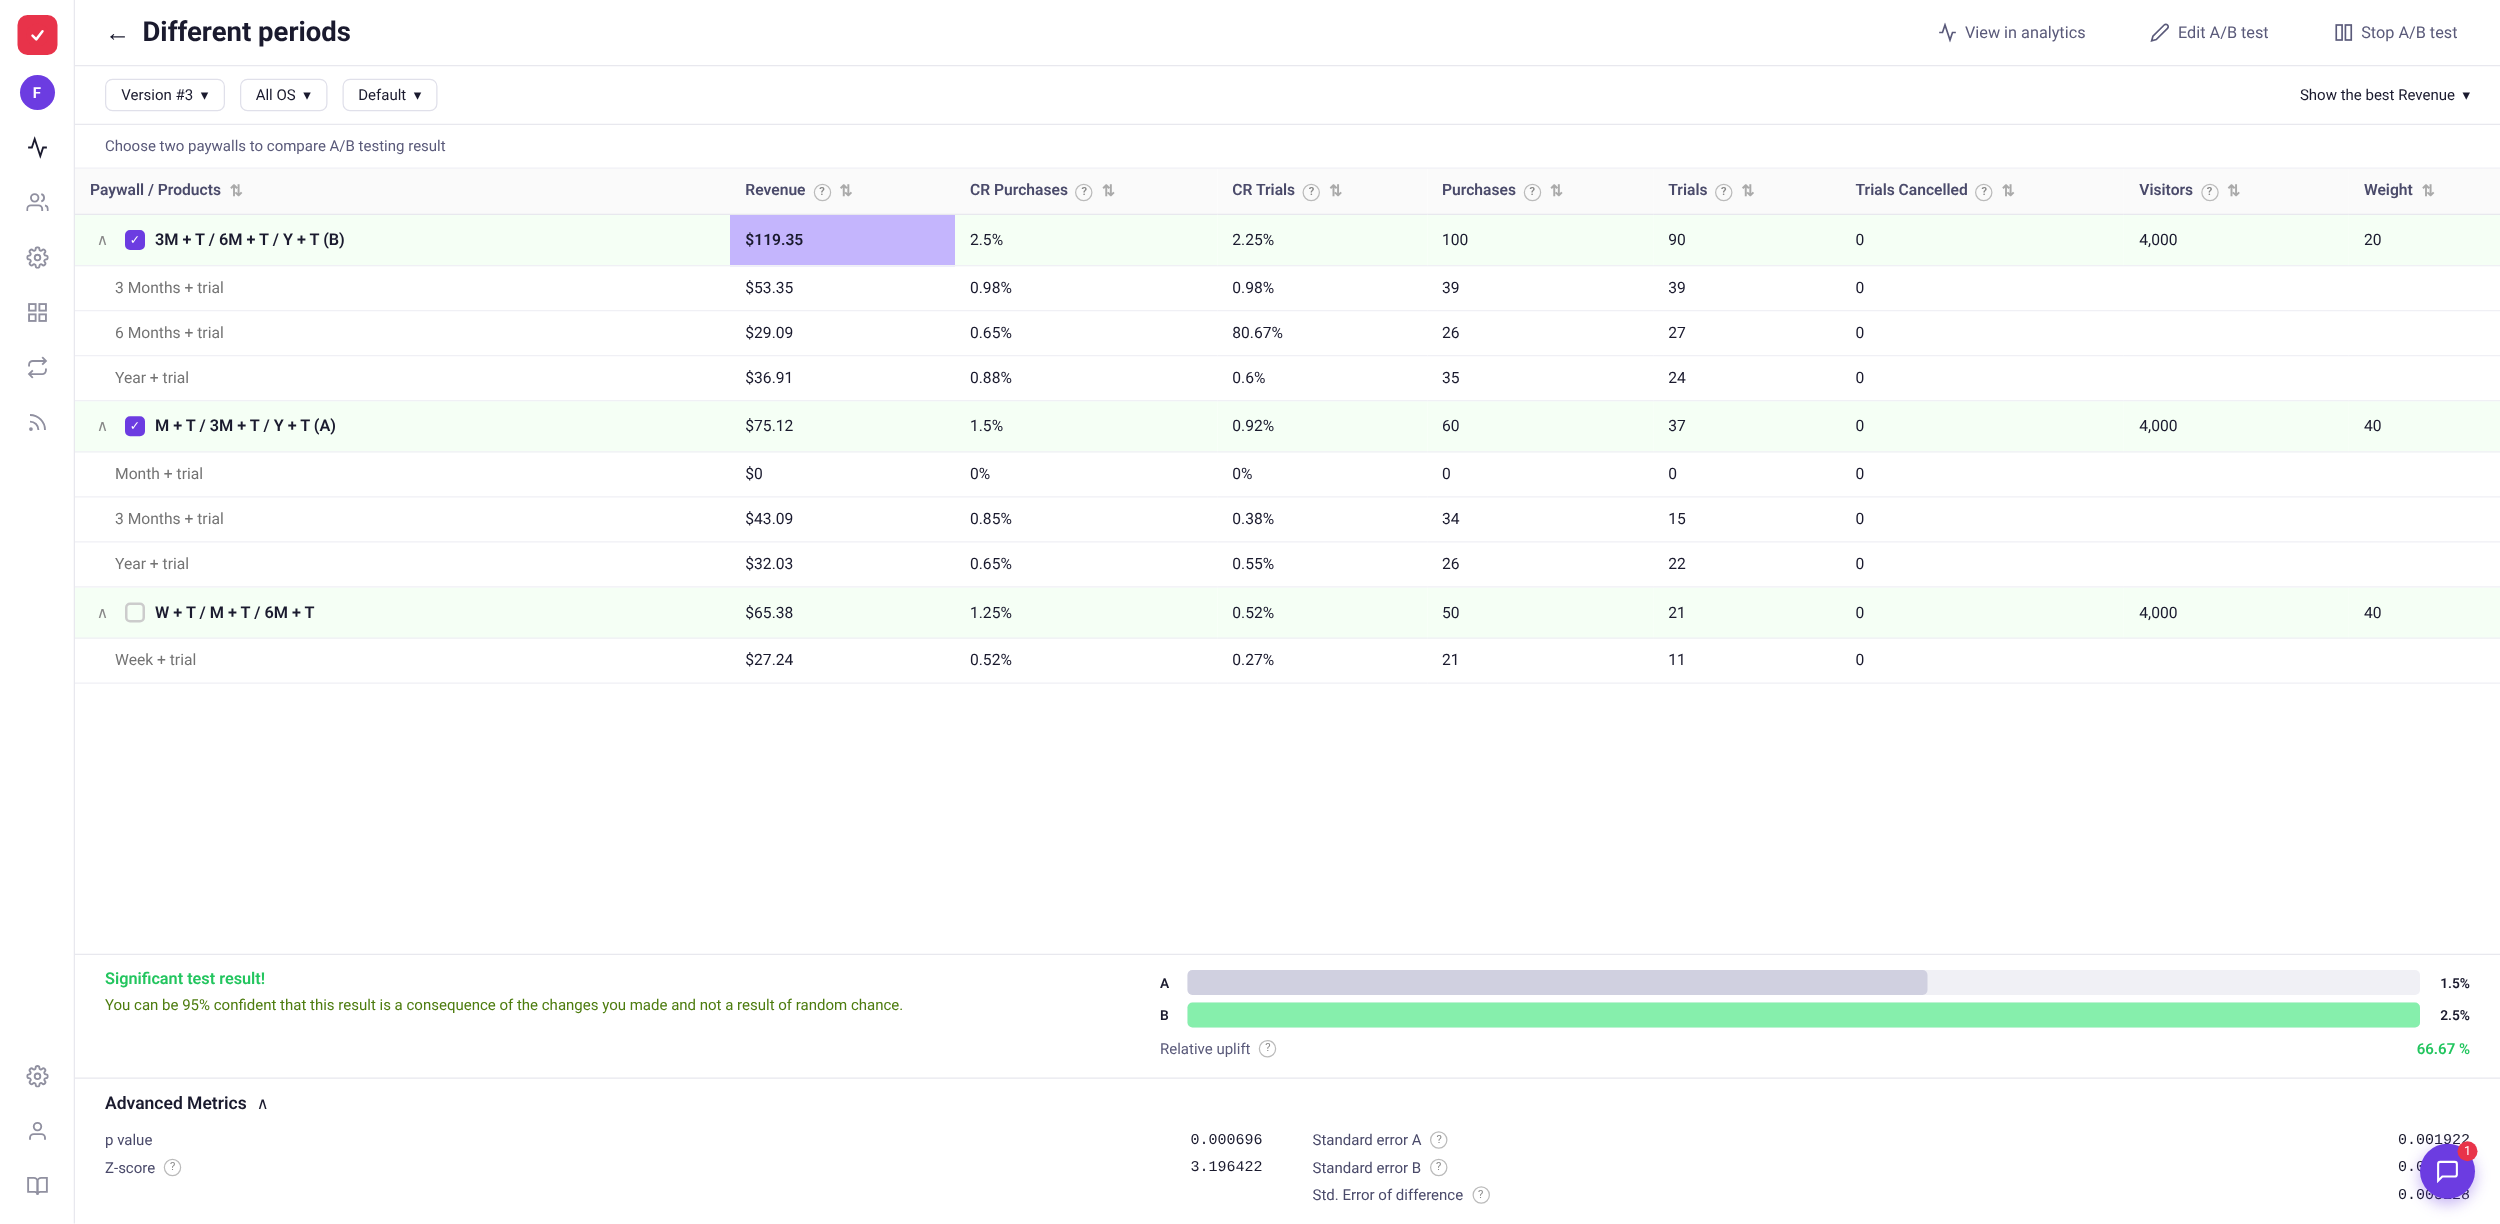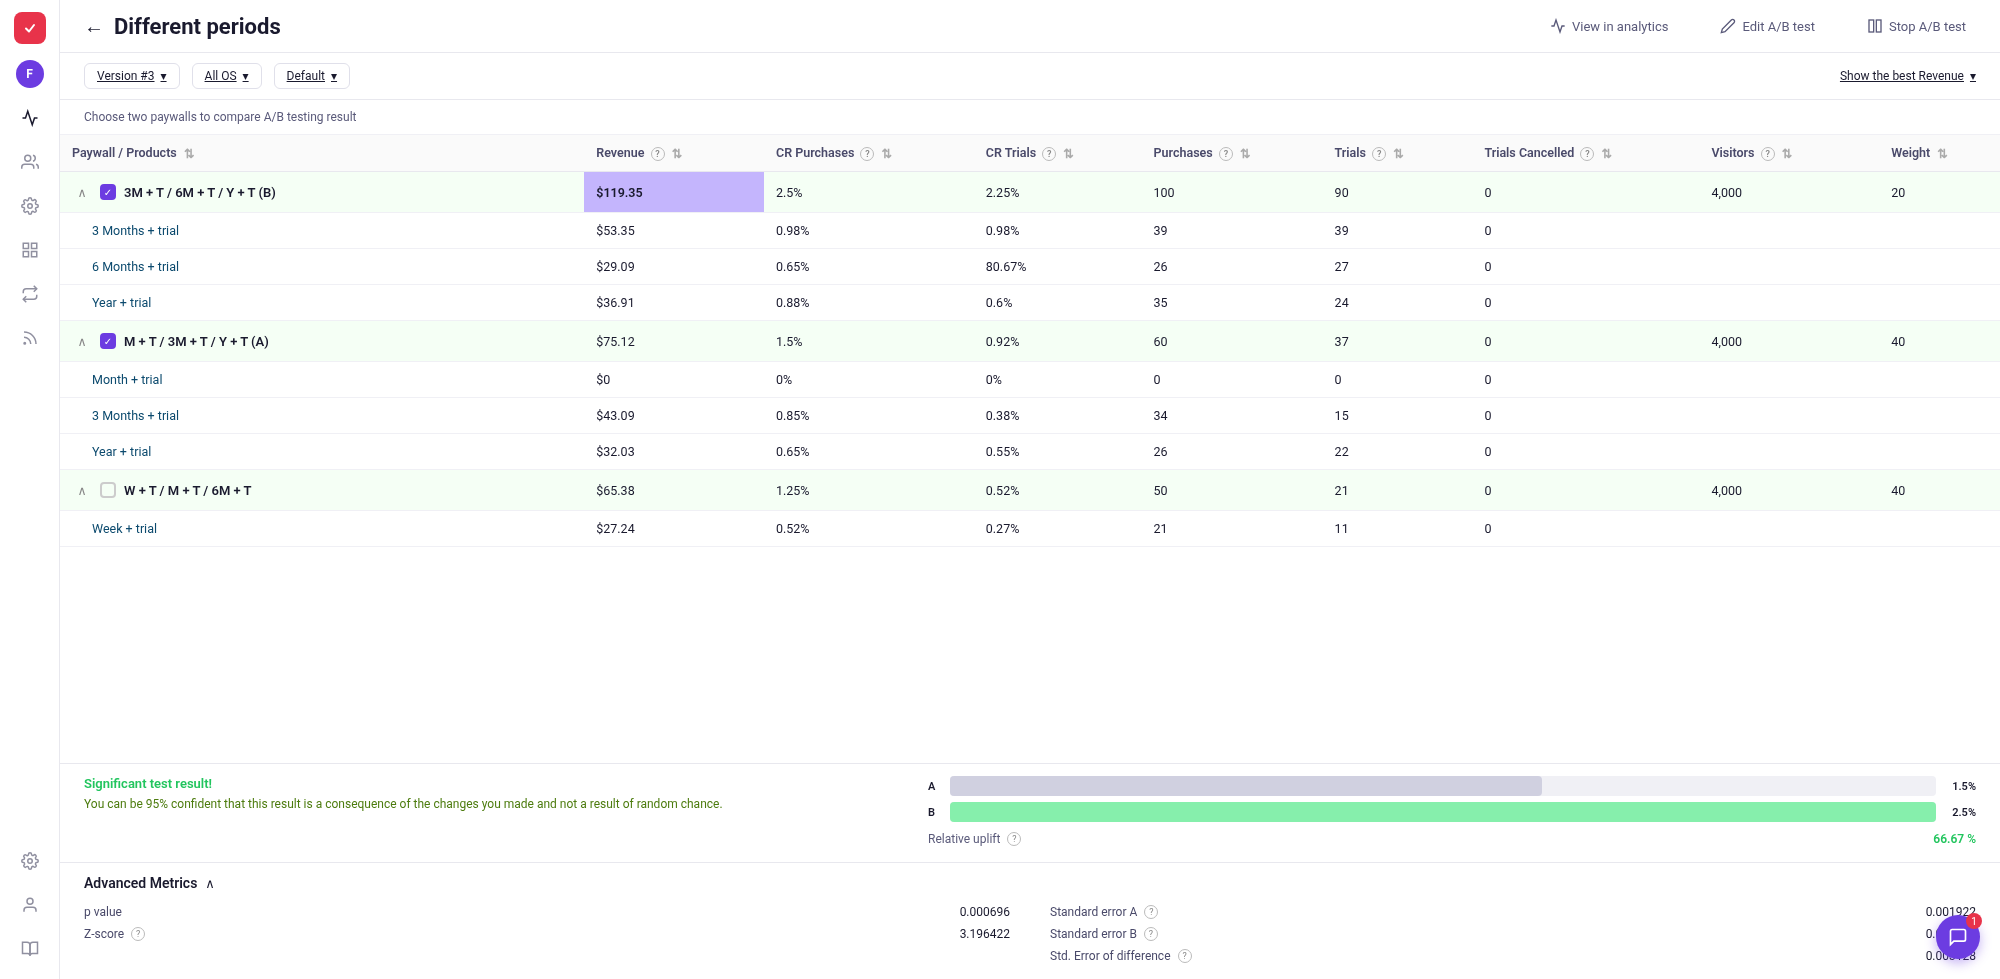--- a/index.html
+++ b/index.html
@@ -75,21 +75,20 @@
       padding: 6px 10px; border-radius: 6px;
     }
     .header-action-btn svg { width: 16px; height: 16px; }
 
     
     .sub-header {
       display: flex;
       padding: 10px 24px;
       gap: 12px;
       border-bottom: 1px solid #e8e8ee;
-      text-decoration: underline;
     }
     .filter-btn {
       display: flex; align-items: center; gap: 6px;
       padding: 5px 12px;
       border: 1px solid #e0e0ea;
       border-radius: 6px;
       font-size: 12px;
       cursor: pointer;
       color: #1a1a2e;
       background: #fff;
@@ -144,21 +143,21 @@
       color: #888;
       margin-left: 3px;
       cursor: pointer;
     }
     tbody tr { border-bottom: 1px solid #f0f0f5; }
     tbody tr.group-row { background: #f5fff5; }
     td { padding: 10px 12px; }
     td.revenue-highlight { background: #c4b5fd; font-weight: 600; }
 
     .paywall-name { font-weight: 600; font-size: 13px; }
-    .sub-product { color: #0c4a6e; padding-left: 20px; }
+    .sub-product { color: #737373; padding-left: 20px; }
 
     .expand-btn {
       width: 20px; height: 20px;
       display: inline-flex; align-items: center; justify-content: center;
       cursor: pointer; color: #888;
     }
     .checkbox {
       width: 16px; height: 16px;
       border-radius: 4px;
       display: flex; align-items: center; justify-content: center;
@@ -233,21 +232,21 @@
       display: flex; align-items: center; gap: 8px; margin-bottom: 10px; cursor: pointer;
     }
     .adv-header-label { font-weight: 600; font-size: 14px; }
     .adv-grid {
       display: grid; grid-template-columns: 1fr 1fr; gap: 4px 40px;
     }
     .adv-row {
       display: flex; justify-content: space-between; align-items: center; padding: 4px 0;
     }
     .adv-key { font-size: 12px; color: #4a4a6a; display: flex; align-items: center; gap: 4px; }
-    .adv-val { font-size: 12px; color: #1a1a2e; }
+    .adv-val { font-size: 12px; color: #1a1a2e; font-family: Liberation Mono, monospace; }
 
     
     .chat-bubble {
       position: fixed;
       bottom: 20px; right: 20px;
       width: 44px; height: 44px;
       background: #6c3ce1;
       border-radius: 50%;
       display: flex; align-items: center; justify-content: center;
       cursor: pointer;

